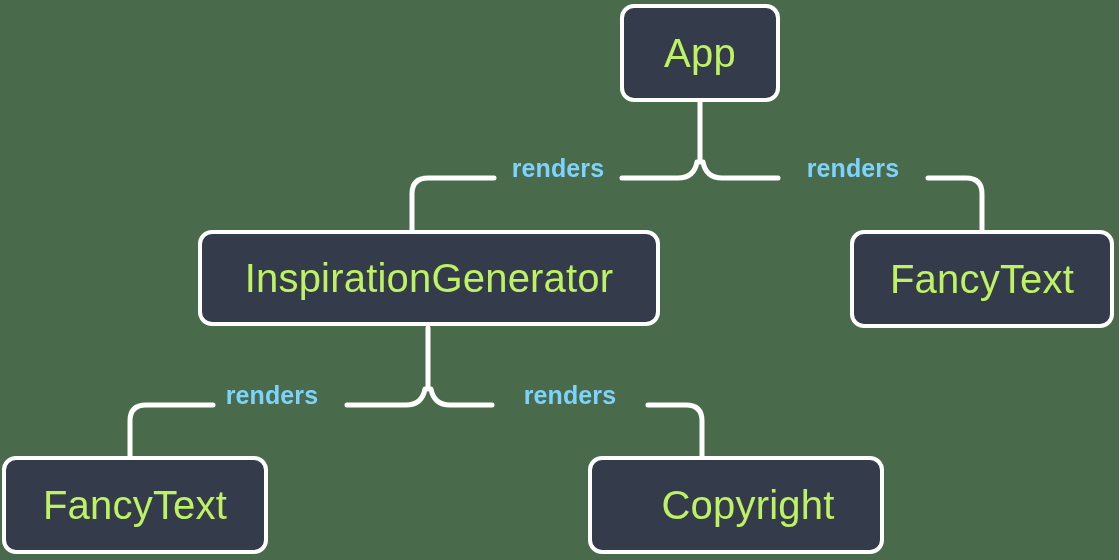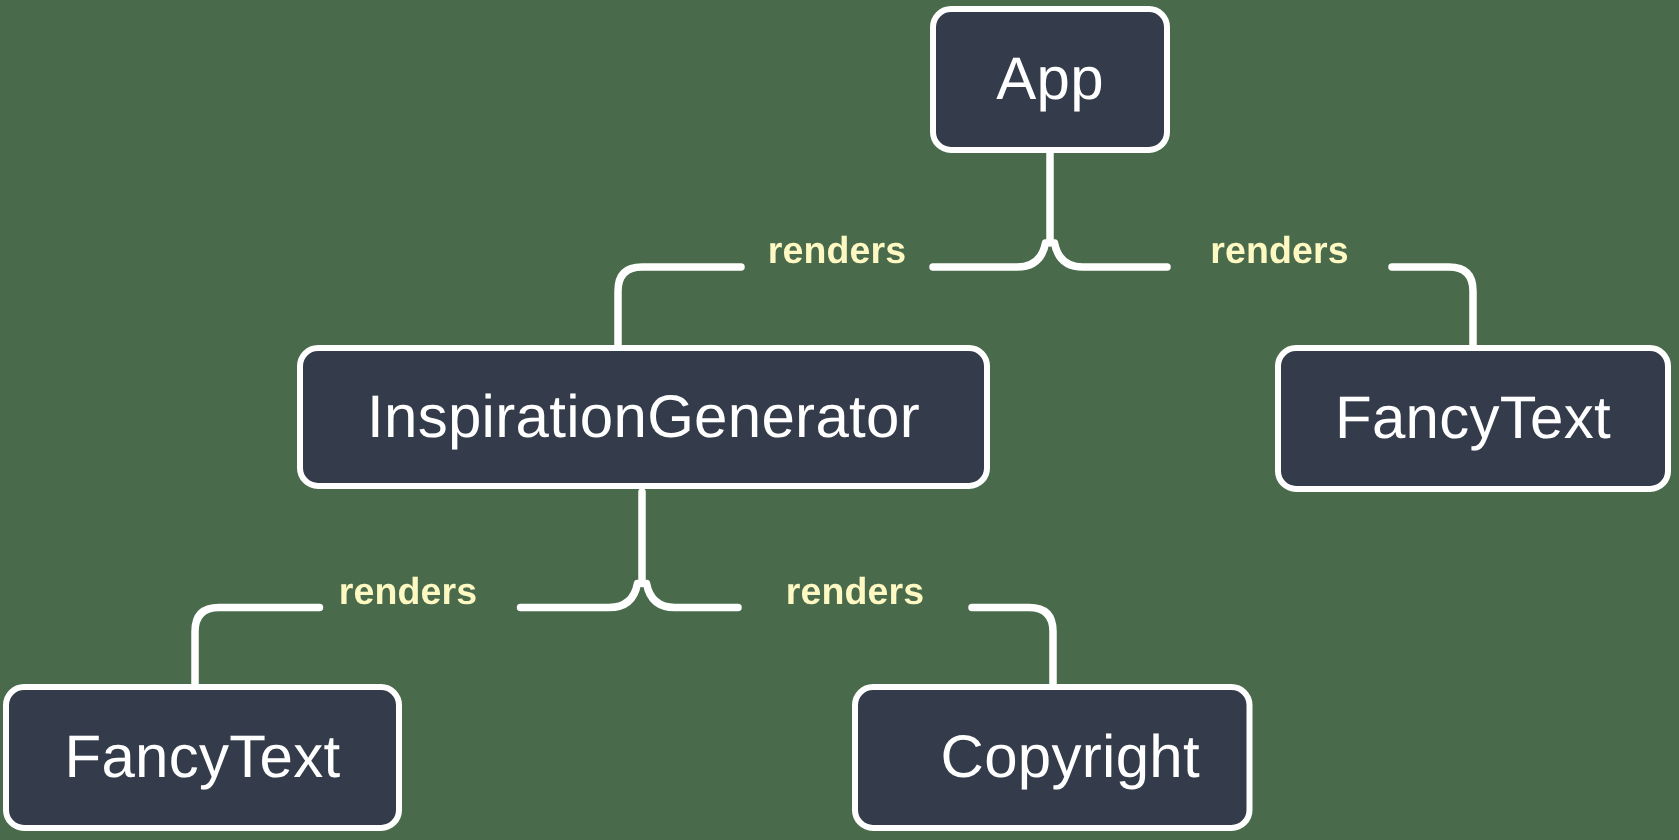--- a/index.html
+++ b/index.html
@@ -27,36 +27,36 @@
   }
   .node-box {
     position: absolute;
     box-sizing: border-box;
     background: #343b4a;
     border: 4px solid #ffffff;
     border-radius: 14px;
     display: flex;
     align-items: center;
     justify-content: center;
-    color: #ffffff;
+    color: #bef264;
     font-family: "Liberation Sans", sans-serif;
     font-size: 40px;
     font-weight: 400;
     letter-spacing: 0.2px;
     white-space: nowrap;
     z-index: 2;
   }
   .node-label {
     display: block;
     line-height: 1;
     padding: 0 26px;
   }
   .edge-label {
     position: absolute;
-    color: #fef9c3;
+    color: #7dd3fc;
     font-family: "Liberation Sans", sans-serif;
     font-size: 25px;
     font-weight: bold;
     line-height: 1;
     letter-spacing: 0.1px;
     white-space: nowrap;
     transform: translate(-50%, -50%);
     z-index: 3;
   }
 </style>
@@ -93,21 +93,21 @@
   </div>
 
   <div class="node-box" style="left:850px; top:230px; width:264px; height:98px;">
     <span class="node-label">FancyText</span>
   </div>
 
   <div class="node-box" style="left:2px; top:456px; width:266px; height:98px;">
     <span class="node-label">FancyText</span>
   </div>
 
-  <div class="node-box" style="left:568px; top:456px; width:267px; height:98px;padding-left:24px;">
+  <div class="node-box" style="left:588px; top:456px; width:296px; height:98px;padding-left:24px;">
     <span class="node-label">Copyright</span>
   </div>
 
   <div class="edge-label" style="left:558px; top:168px;">renders</div>
 
   <div class="edge-label" style="left:853px; top:168px;">renders</div>
 
   <div class="edge-label" style="left:272px; top:395px;">renders</div>
 
   <div class="edge-label" style="left:570px; top:395px;">renders</div>

